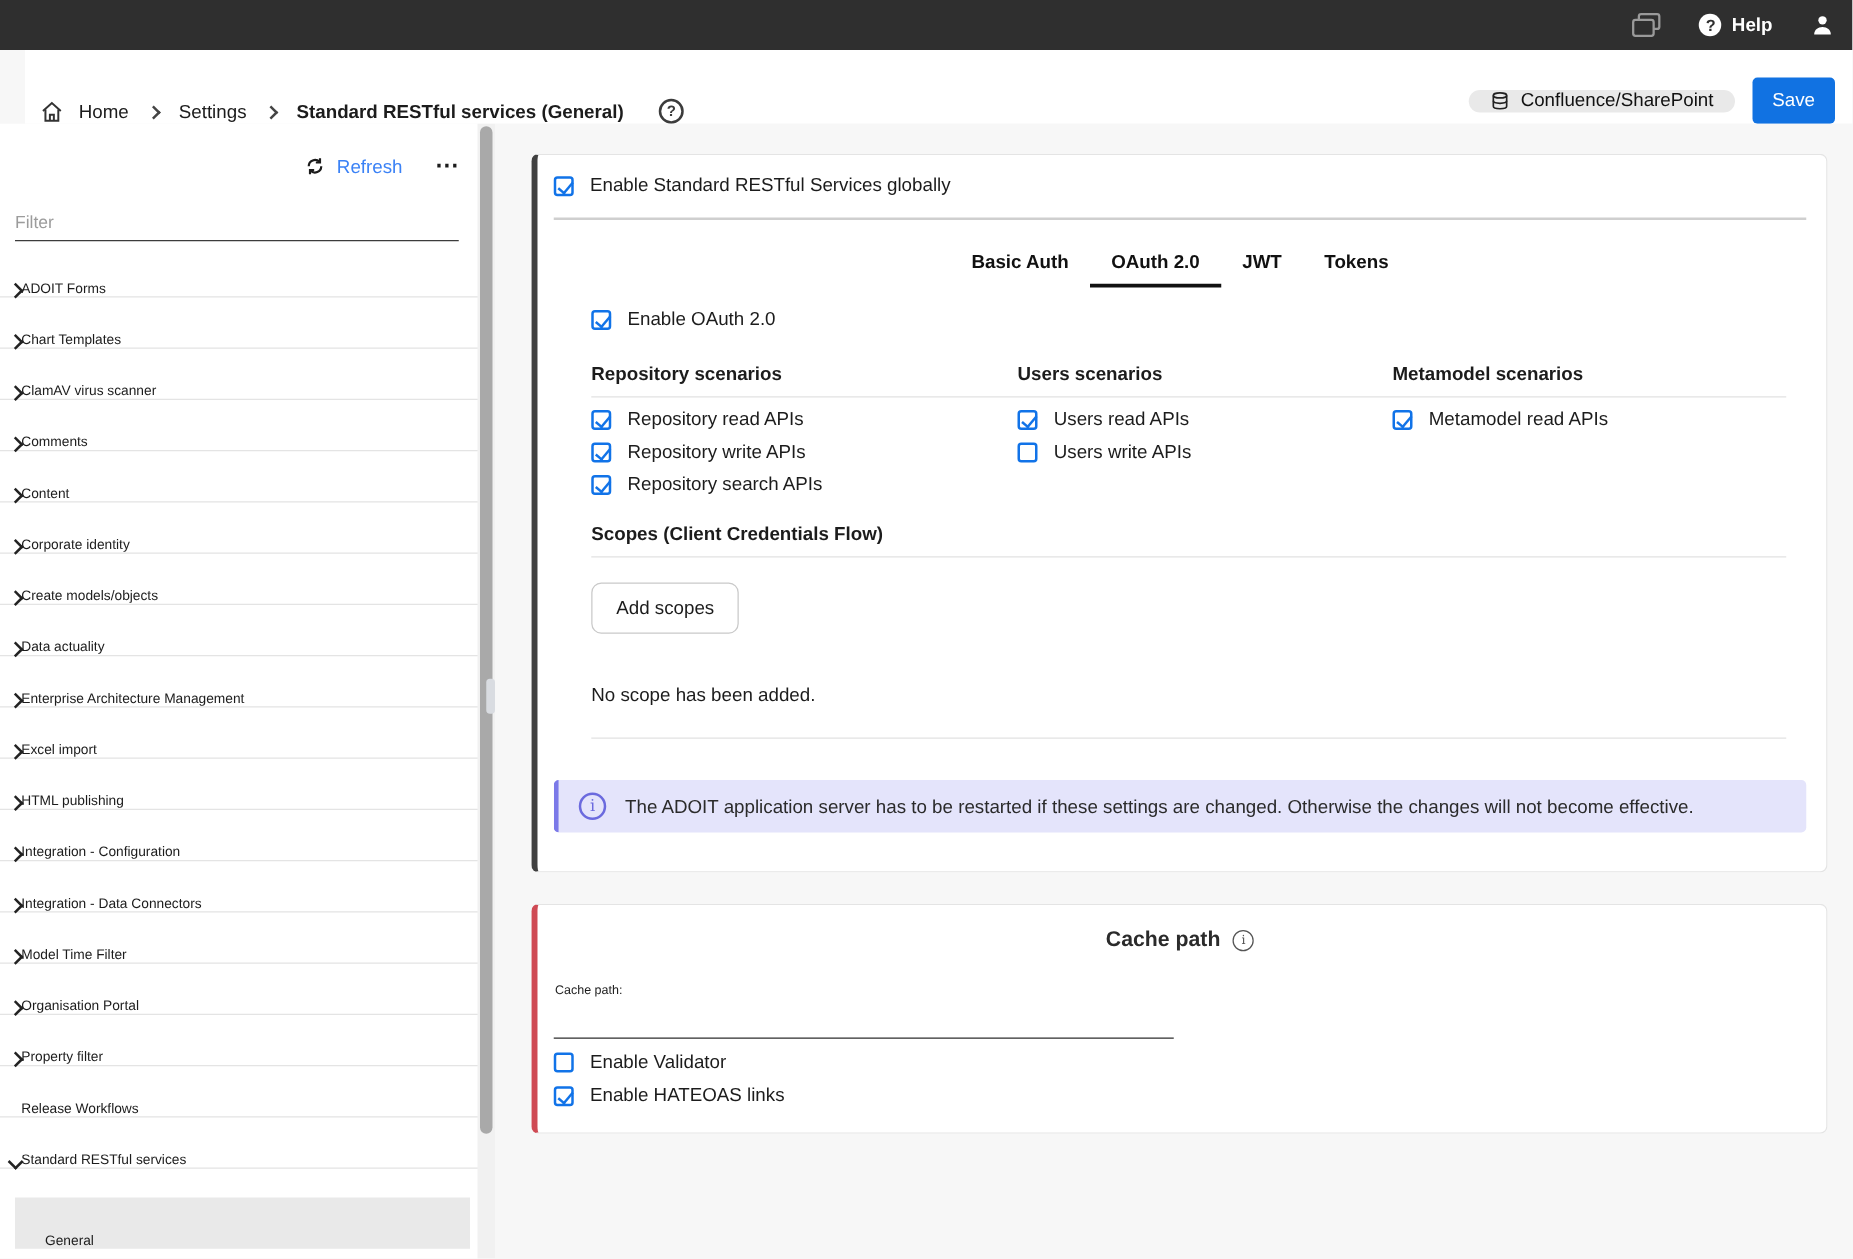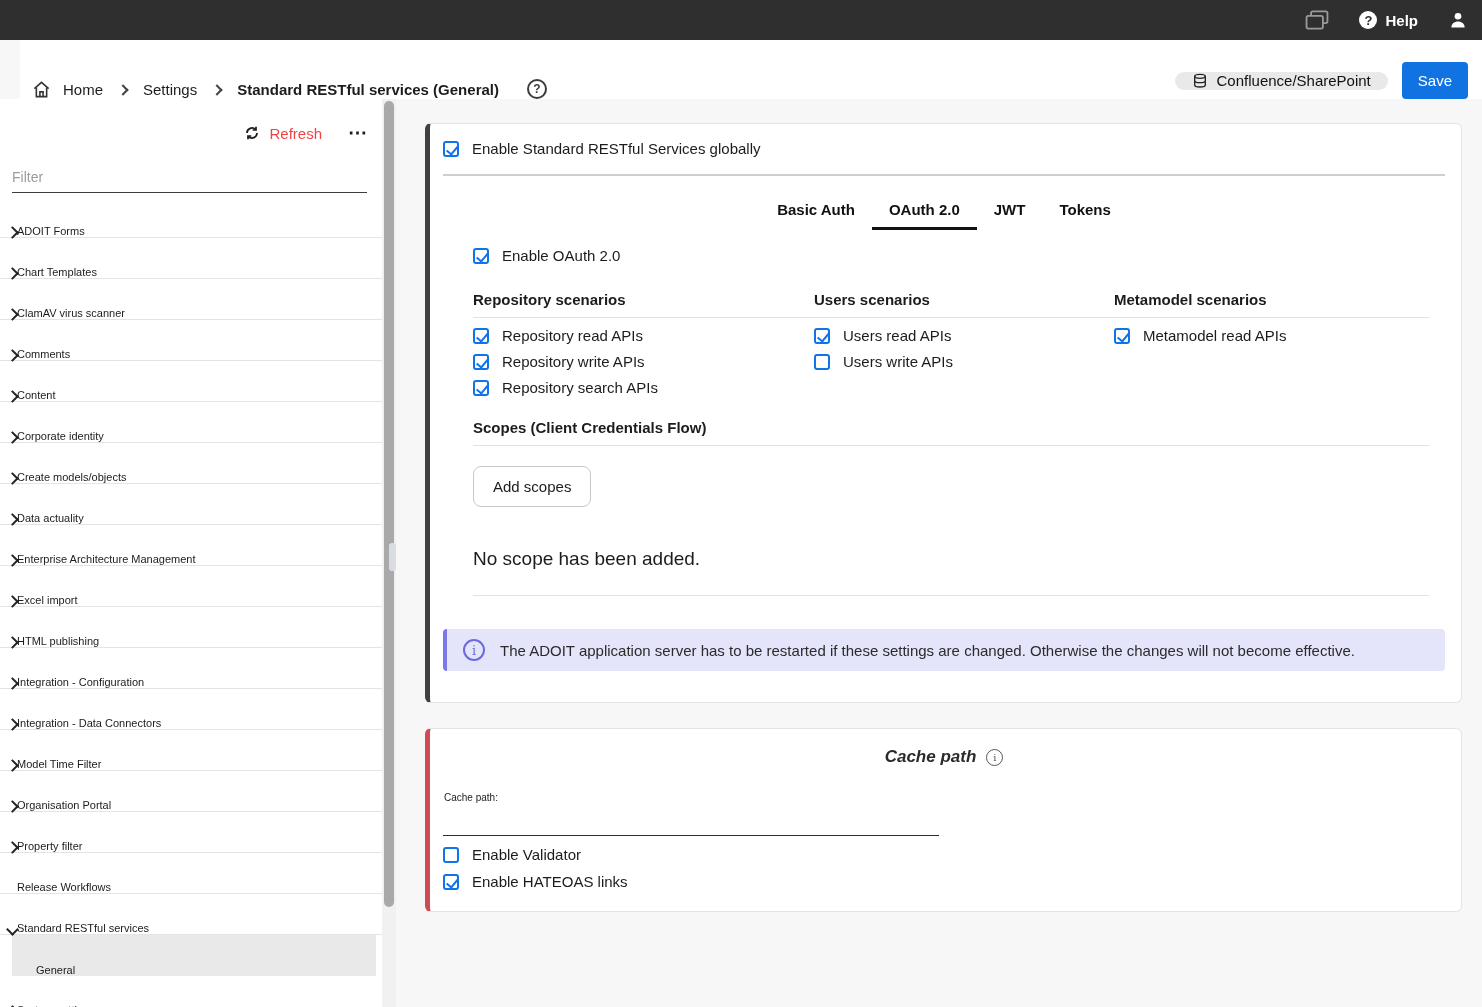--- a/index.html
+++ b/index.html
@@ -32,37 +32,37 @@
   .save-btn { height:37px; min-width:64px; background:#1172e2; color:#fff; border:none;
               border-radius:4px; font-size:15px; font-family:inherit; padding:0 16px; cursor:pointer; }
 
   
   .main { display:flex; height:908px; position:relative; }
 
   
   .sidebar { width:396px; background:#fff; position:relative; padding-top:16px; flex:none; }
   .side-toolbar { display:flex; align-items:center; justify-content:flex-end;
                   gap:26px; padding-right:28px; height:36px; }
-  .refresh { display:flex; align-items:center; gap:9px; font-size:15px; color:#ef4444; cursor:pointer; }
+  .refresh { display:flex; align-items:center; gap:9px; font-size:15px; color:#3b82f6; cursor:pointer; }
   .dots { font-size:19px; font-weight:bold; letter-spacing:1px; color:#1c1c1c;
           cursor:pointer; line-height:10px; }
   .filter-wrap { margin:14px 29px 4px 12px; }
   .filter-wrap input { width:100%; border:none; border-bottom:1px solid #3c3c3c;
                        font-size:14px; padding:4px 0 7px 0; outline:none;
                        font-family:inherit; color:#1c1c1c; background:transparent; }
   .filter-wrap input::placeholder { color:#9c9c9c; }
   .nav-list { }
   .nav-item { height:41px; display:flex; align-items:flex-end; gap:0; padding-left:8px;
               border-bottom:1px solid #e4e4e4; font-size:11px; color:#1c1c1c; cursor:pointer; }
   .chev { width:9px; height:9px; border-right:2px solid #222; border-bottom:2px solid #222;
           flex:none; margin-top:-2px; }
   .chev[data-chev="right"] { transform:rotate(-45deg); }
   .chev[data-chev="down"]  { transform:rotate(45deg); margin-top:-4px; }
   .chev[data-chev="none"]  { visibility:hidden; }
-  .nav-item.sub { margin-left:12px; margin-right:20px; padding-left:24px; border-bottom:none; }
+  .nav-item.sub { margin-left:12px; margin-right:20px; padding-left:24px; border-bottom:none;margin-top:23px; }
   .nav-item.selected { background:#e9e9e9; }
   .side-scrollbar { position:absolute; top:0; right:0; width:14px; height:100%;
                     background:#f1f1f1; }
   .side-thumb { position:absolute; top:2px; left:2px; width:10px; height:806px;
                 background:#a9a9a9; border-radius:6px; }
   .splitter { position:absolute; left:389px; top:444px; width:7px; height:28px;
               background:#d9dce1; border-radius:3px; z-index:3; cursor:col-resize; }
 
   
   .content { flex:1; background:#f7f7f7; padding:24px 20px 0 29px; overflow:hidden; }
@@ -90,33 +90,33 @@
 
   .scen-grid { display:grid; grid-template-columns:341px 300px 1fr; }
   .scenarios { margin-top:27px; }
   .scen-head { font-size:15px; font-weight:bold; padding-bottom:9px; }
   .scenarios .divider { margin-right:16px; }
   .scen-items .cb-row { margin-top:9px; }
 
   .scopes-title { font-size:15px; font-weight:bold; margin-top:23px; padding-bottom:9px; }
   .add-scopes { margin-top:20px; background:#fff; border:1px solid #c9c9c9; border-radius:8px;
                 padding:11px 19px; font-size:15px; color:#1c1c1c; font-family:inherit; cursor:pointer; }
-  .empty-scopes { margin-top:41px; font-size:19px; color:#1c1c1c; }
+  .empty-scopes { margin-top:41px; font-size:15px; color:#1c1c1c; }
   .pre-banner-div { margin-top:25px; margin-right:16px; }
 
   .banner { margin-top:33px; background:#e4e4fb; border-left:4px solid #7b79e8;
             border-radius:4px; display:flex; align-items:center; gap:15px;
             padding:9px 16px; min-height:42px; }
   .info-ring { width:22px; height:22px; border:2px solid #6b6ade; border-radius:50%;
                color:#6b6ade; display:flex; align-items:center; justify-content:center;
                font-size:13px; flex:none; font-family:"DejaVu Serif", serif; }
   .banner-text { font-size:15px; color:#2b2b2b; }
 
   .cache-title-row { display:flex; align-items:center; justify-content:center; gap:10px; }
-  .cache-title { font-size:17px; font-weight:bold; color:#2b2b2b;font-style:italic; }
+  .cache-title { font-size:17px; font-weight:bold; color:#2b2b2b; }
   .info-ring-sm { width:17px; height:17px; border:1.5px solid #555; border-radius:50%;
                   color:#555; display:flex; align-items:center; justify-content:center;
                   font-size:10px; font-family:"DejaVu Serif", serif; cursor:pointer; }
   .cache-label { font-size:10px; margin:25px 0 0 1px; }
   .cache-input { display:block; width:496px; border:none; border-bottom:1px solid #2e2e2e;
                  margin-top:4px; height:29px; font-size:15px; font-family:inherit;
                  outline:none; background:transparent; }
   .cache-options .cb-row { margin-top:10px; }
 </style>
 </head>

